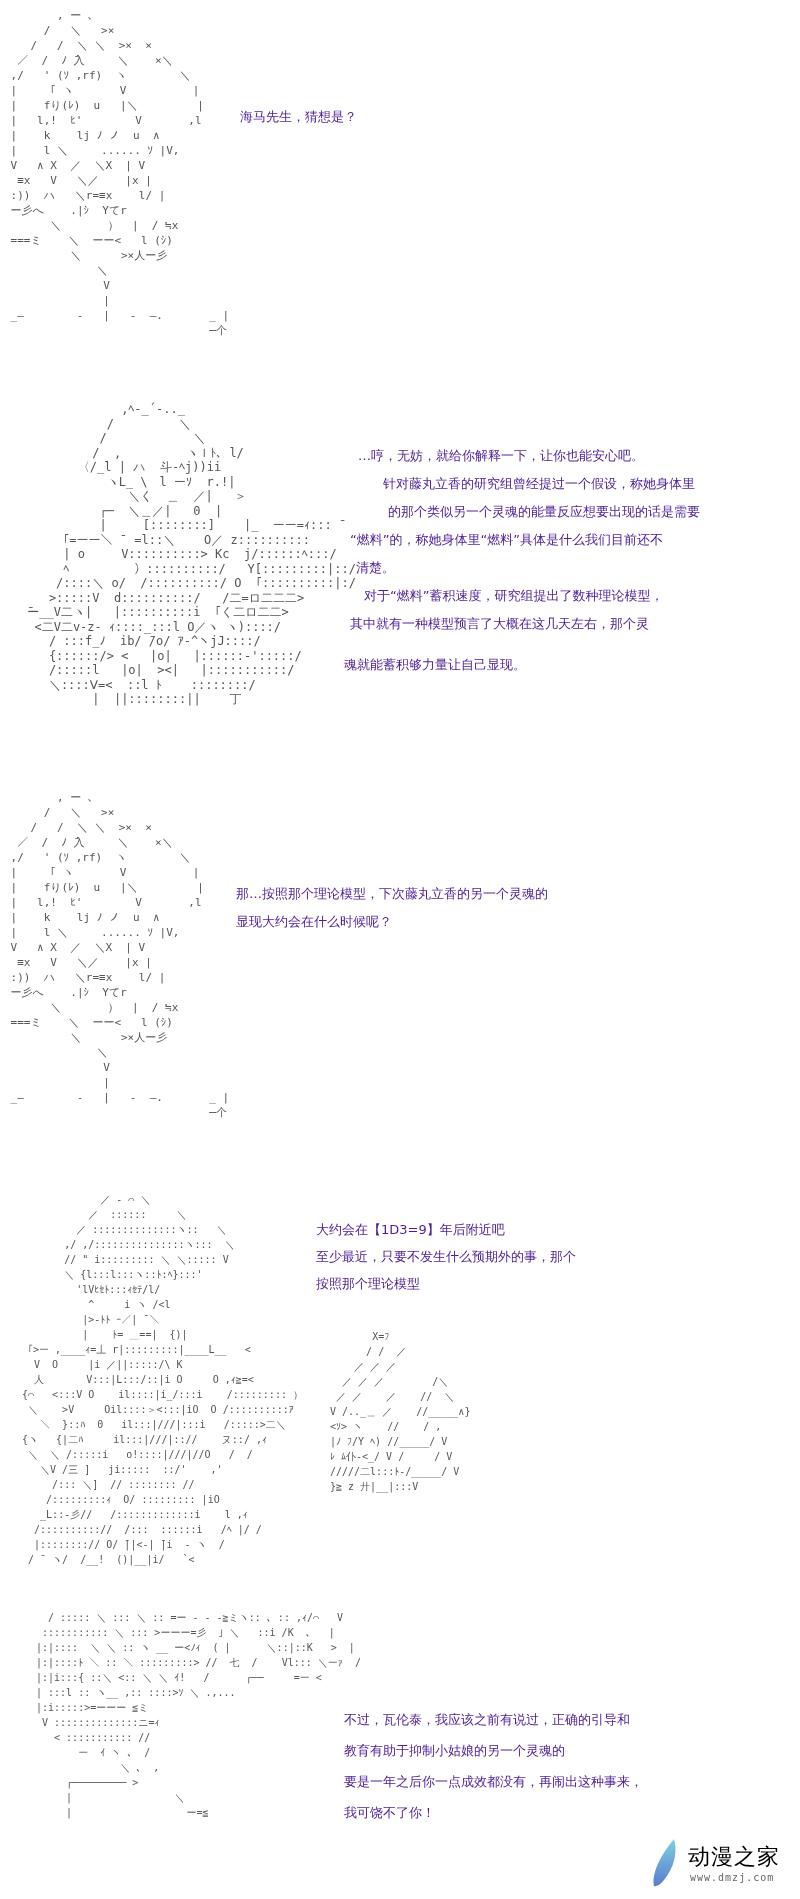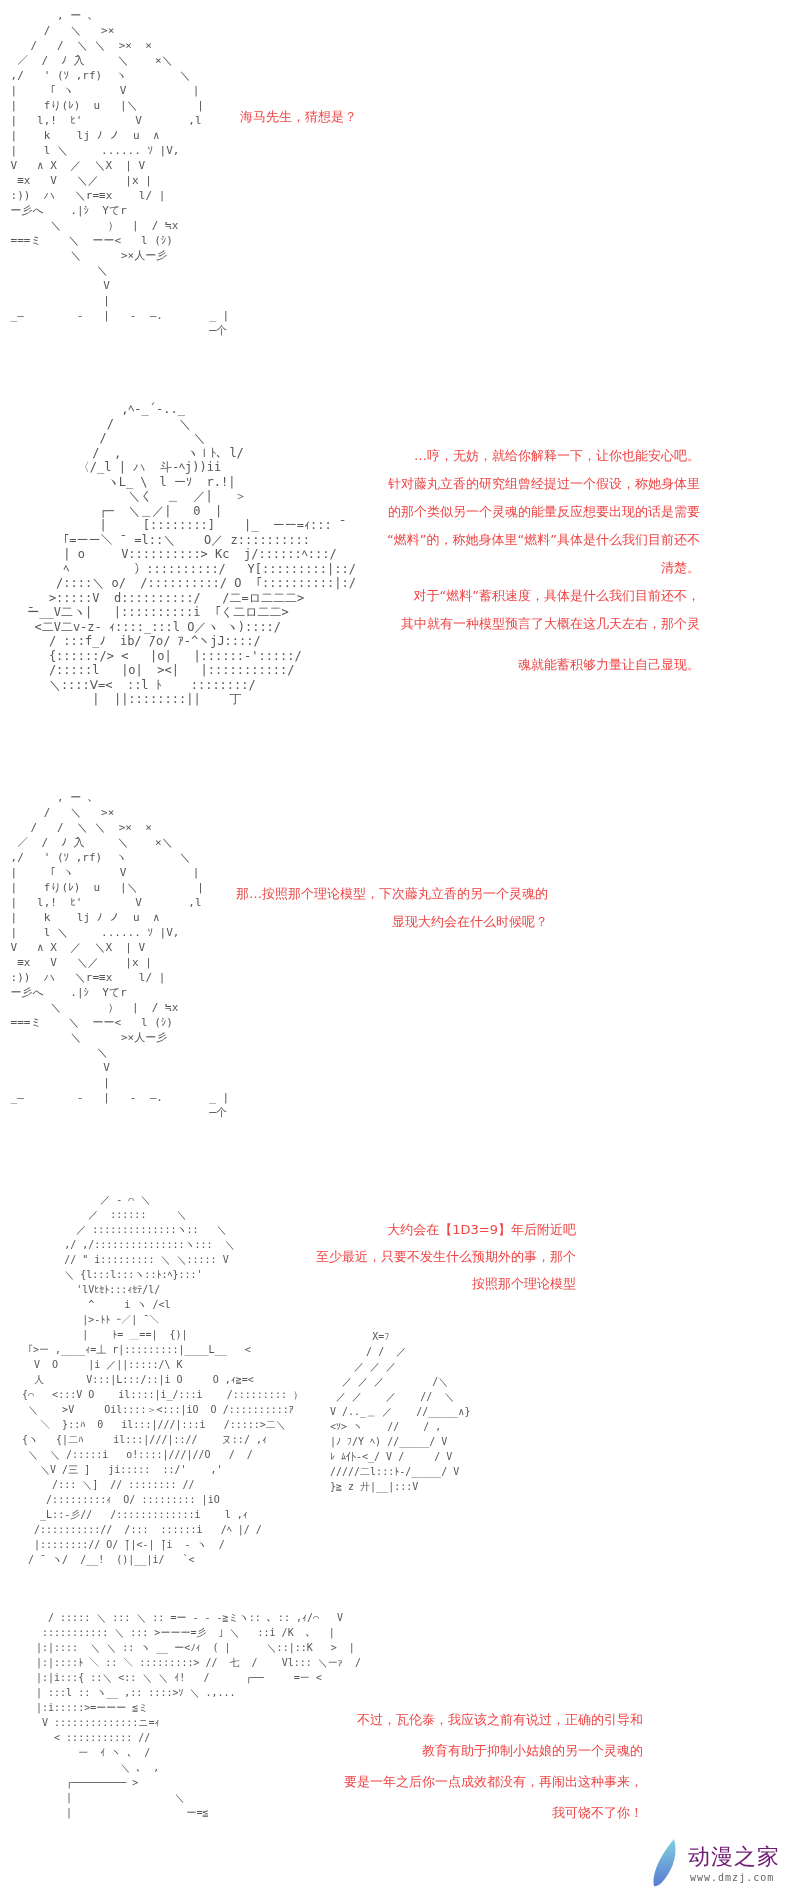--- a/index.html
+++ b/index.html
@@ -1,25 +1,25 @@
 <!DOCTYPE html>
 <html><head>
 <meta charset="utf-8">
 <style>
   html, body { margin:0; padding:0; background:#ffffff; }
   body { width:800px; height:1899px; position:relative; overflow:hidden;
          font-family:"DejaVu Sans", sans-serif; color:#222; }
   .panel { position:absolute; left:0; width:800px; }
   .aa { position:absolute; margin:0; white-space:pre; font-family:"DejaVu Sans Mono", monospace;
         font-size:11px; line-height:15px; color:#555; letter-spacing:0px; }
-  .dialogue { position:absolute; font-size:13px; color:#ef4444;text-align:right; }
+  .dialogue { position:absolute; font-size:13px; color:#4c1d95; }
   .dialogue .line { display:block; white-space:nowrap; }
   .watermark { position:absolute; left:652px; top:1836px; width:148px; height:60px; }
   .wm-feather { position:absolute; left:0; top:2px; width:26px; height:50px; }
-  .wm-title { position:absolute; left:36px; top:6px; font-size:22px; color:#701a75; letter-spacing:1px; }
+  .wm-title { position:absolute; left:36px; top:6px; font-size:22px; color:#000000; letter-spacing:1px; }
   .wm-url { position:absolute; left:38px; top:36px; font-size:10px; color:#666; letter-spacing:1px; font-family:"DejaVu Sans Mono", monospace; }
 </style>
 </head>
 <body>
 
 <div class="panel" style="top:0; height:330px;">
   <pre class="aa" style="left:4px; top:8px;">        , ー ､
       /   ＼   &gt;×
     /   /  ＼ ＼  &gt;×  ×
   ／  /  ﾉ ̄入     ＼    ×＼
@@ -67,21 +67,21 @@
     {::::::/&gt; &lt;   |o|   |::::::‐':::::/
     /:::::l   |o|  &gt;&lt;|   |:::::::::::/
     ＼::::Ⅴ=&lt;  ::l ﾄ    ::::::::/
           |  ||::::::::||    丁</pre>
   <div class="dialogue" style="left:350px; top:42px; line-height:28px;">
     <span class="line" style="padding-left:8px;">…哼，无妨，就给你解释一下，让你也能安心吧。</span>
     <span class="line" style="padding-left:0;margin-left:33px;">针对藤丸立香的研究组曾经提过一个假设，称她身体里</span>
     <span class="line" style="padding-left:0;margin-left:38px;">的那个类似另一个灵魂的能量反应想要出现的话是需要</span>
     <span class="line" style="padding-left:0;">“燃料”的，称她身体里“燃料”具体是什么我们目前还不</span>
     <span class="line" style="padding-left:6px;">清楚。</span>
-    <span class="line" style="padding-left:14px;">对于“燃料”蓄积速度，具体是什么我们目前还不，</span>
+    <span class="line" style="padding-left:14px;">对于“燃料”蓄积速度，研究组提出了数种理论模型，</span>
     <span class="line" style="padding-left:0;">其中就有一种模型预言了大概在这几天左右，那个灵</span>
     <span class="line" style="padding-left:-4px; margin-left:-6px;margin-top:13px;">魂就能蓄积够力量让自己显现。</span>
   </div>
 </div>
 
 <div class="panel" style="top:790px; height:330px;">
   <pre class="aa" style="left:4px; top:0px;">        , ー ､
       /   ＼   &gt;×
     /   /  ＼ ＼  &gt;×  ×
   ／  /  ﾉ ̄入     ＼    ×＼

